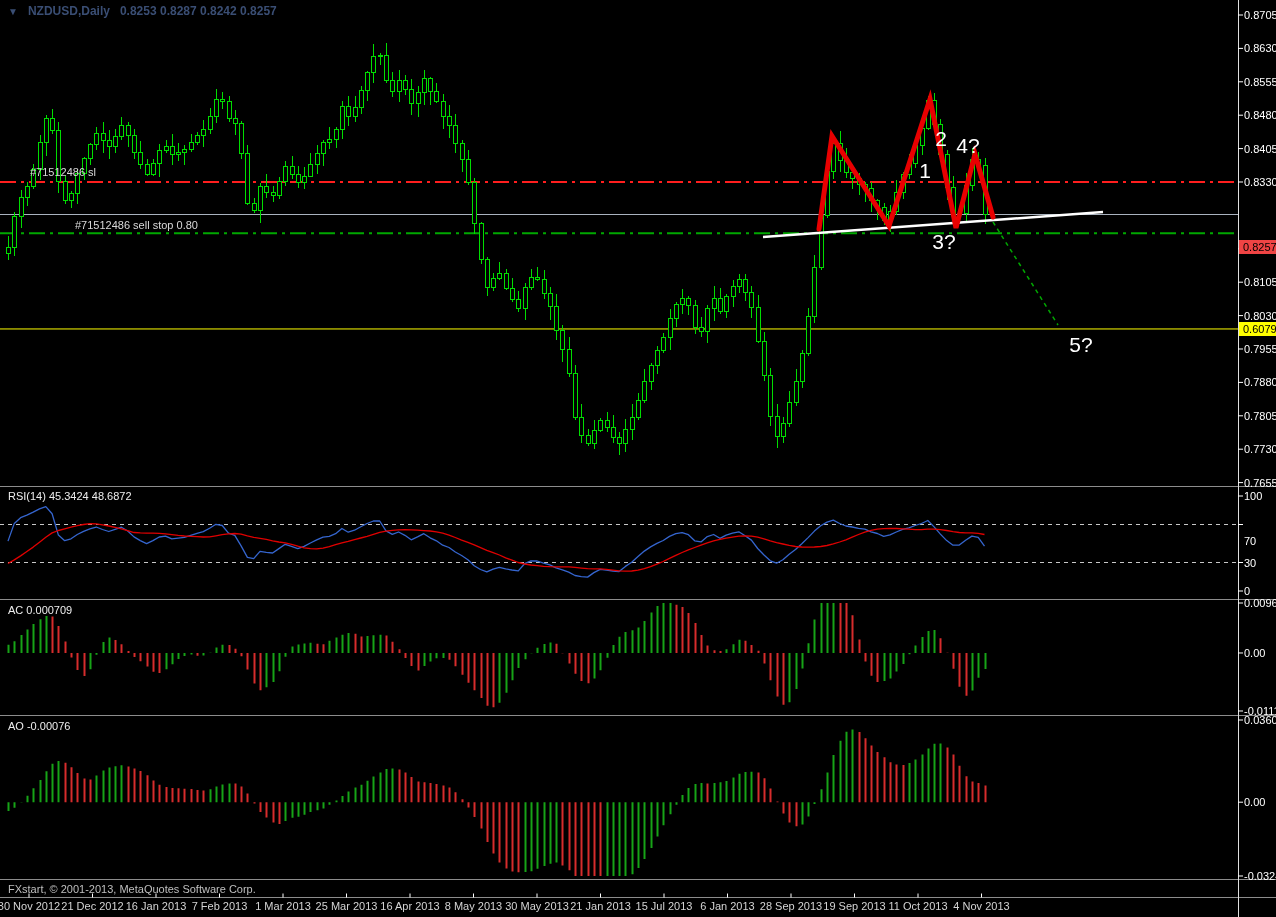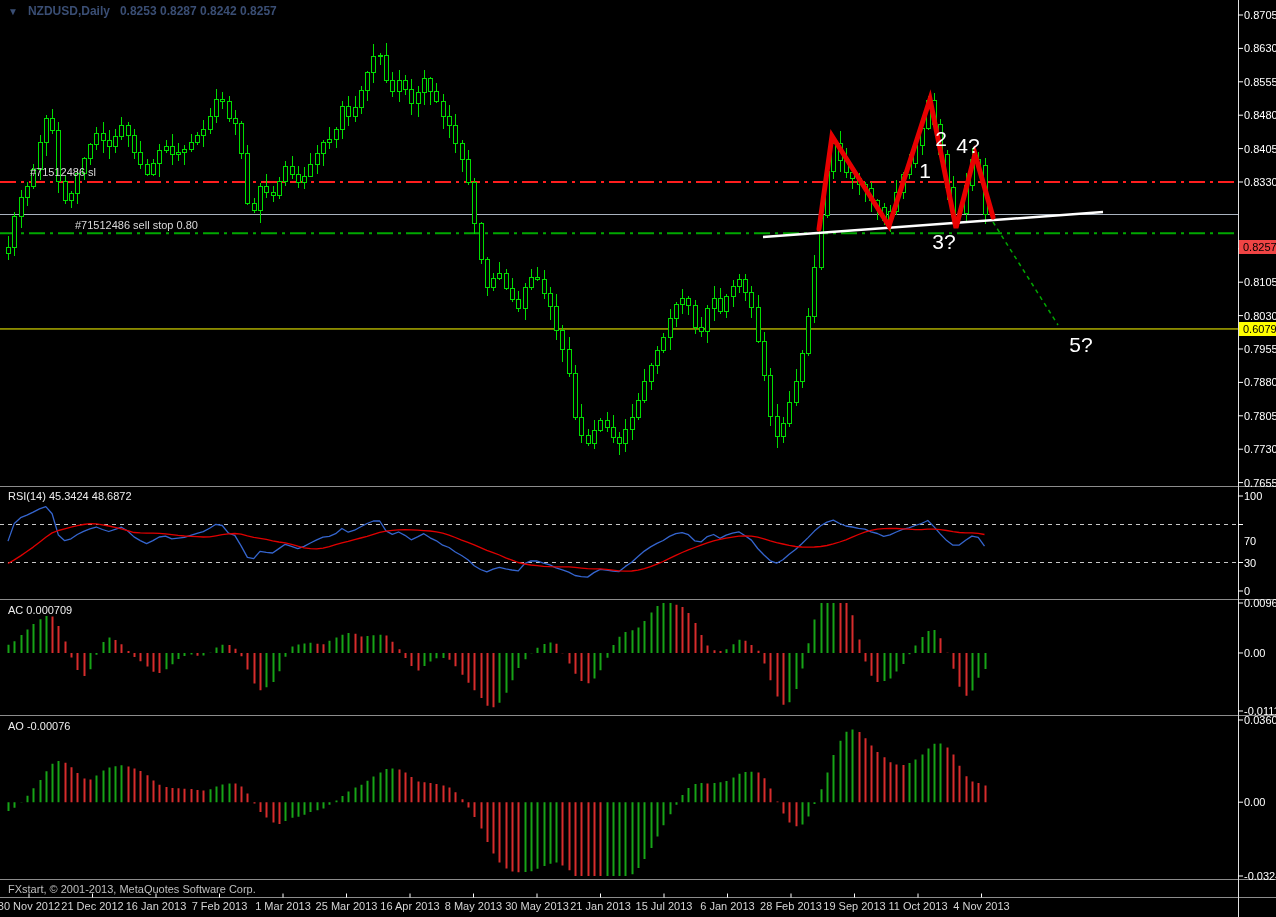--- a/index.html
+++ b/index.html
@@ -144,21 +144,21 @@
       <div class="date-label" style="left: 156px;">16 Jan 2013</div>
       <div class="date-label" style="left: 219.5px;">7 Feb 2013</div>
       <div class="date-label" style="left: 283px;">1 Mar 2013</div>
       <div class="date-label" style="left: 346.5px;">25 Mar 2013</div>
       <div class="date-label" style="left: 410px;">16 Apr 2013</div>
       <div class="date-label" style="left: 473.5px;">8 May 2013</div>
       <div class="date-label" style="left: 537px;">30 May 2013</div>
       <div class="date-label" style="left: 600.5px;">21 Jan 2013</div>
       <div class="date-label" style="left: 664px;">15 Jul 2013</div>
       <div class="date-label" style="left: 727.5px;">6 Jan 2013</div>
-      <div class="date-label" style="left: 791px;">28 Feb 2013</div>
+      <div class="date-label" style="left: 791px;">28 Sep 2013</div>
       <div class="date-label" style="left: 854.5px;">19 Sep 2013</div>
       <div class="date-label" style="left: 918px;">11 Oct 2013</div>
       <div class="date-label" style="left: 981.5px;">4 Nov 2013</div>
     </div>
   <div id="waves">
       <div class="wave" style="left: 925px; top: 171px;">1</div>
       <div class="wave" style="left: 941px; top: 139px;">2</div>
       <div class="wave" style="left: 944px; top: 242px;">3?</div>
       <div class="wave" style="left: 968px; top: 146px;">4?</div>
       <div class="wave" style="left: 1081px; top: 345px;">5?</div>

